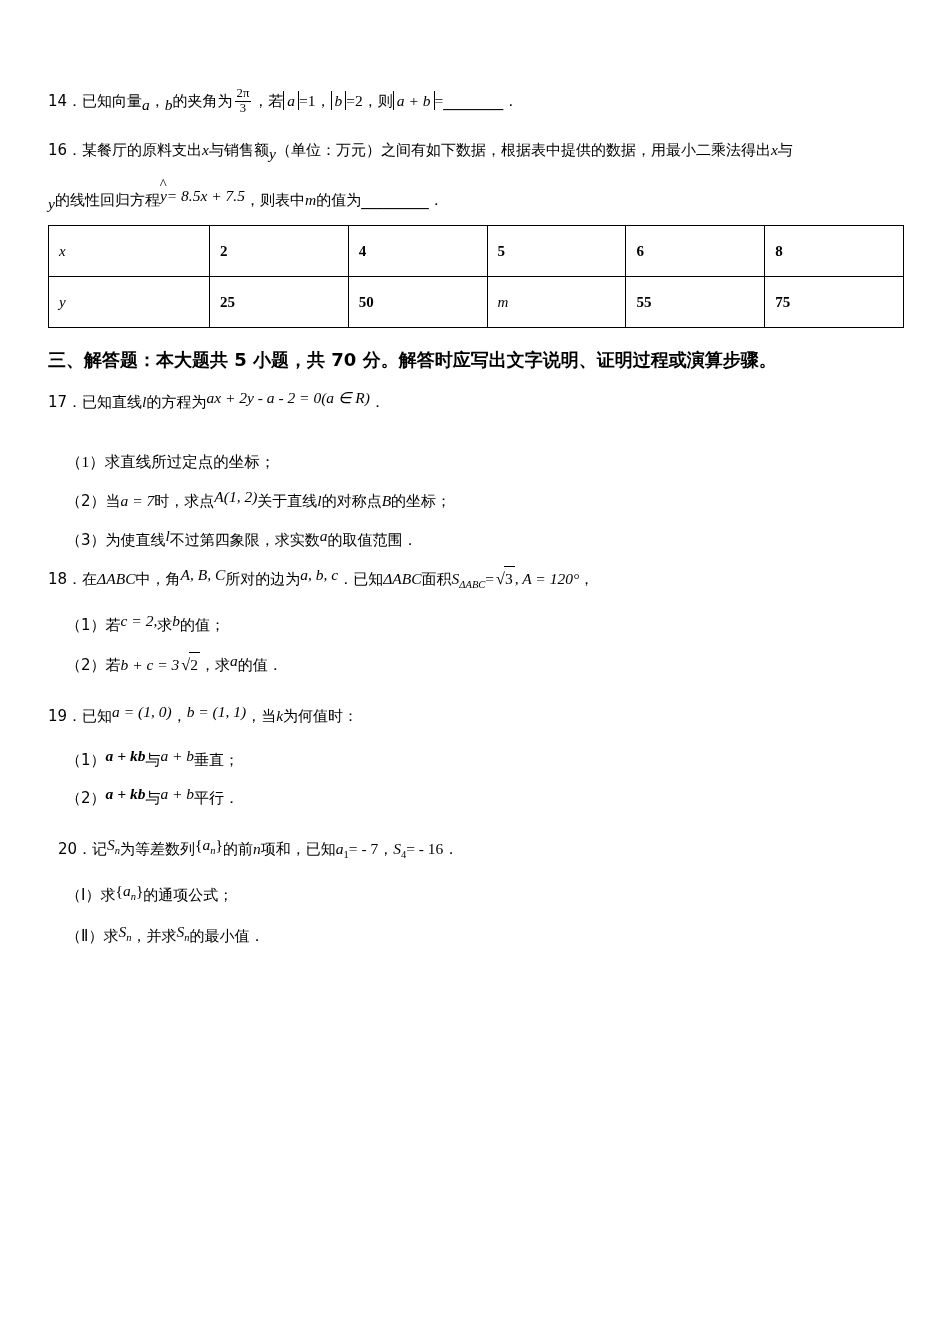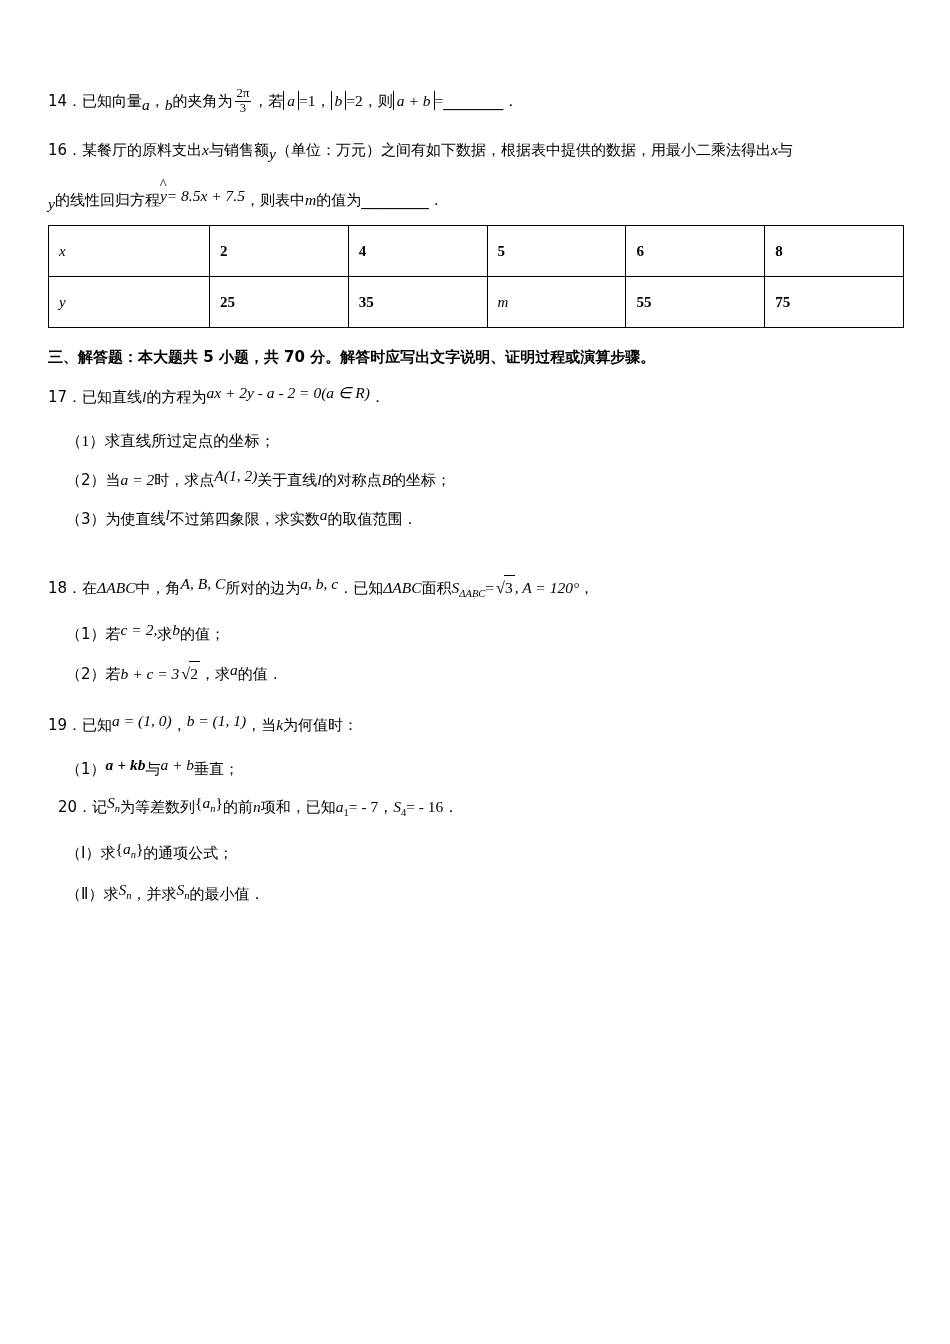--- a/index.html
+++ b/index.html
@@ -125,21 +125,21 @@
     font-family: "Liberation Serif", serif;
   }
   table.data td.val-i {
     font-style: italic;
     font-weight: normal;
   }
 
   .section-head {
     font-family: "DejaVu Sans", sans-serif;
     font-weight: bold;
-    font-size: 15px;
+    font-size: 18px;
     margin: 2px 0 18px 0;
   }
 </style>
 </head>
 <body>
 
 <div class="page">
   <div class="content">
 
     <div class="q" style="margin-bottom:22px;">
@@ -160,57 +160,60 @@
         <td class="lab">x</td>
         <td class="val">2</td>
         <td class="val">4</td>
         <td class="val">5</td>
         <td class="val">6</td>
         <td class="val">8</td>
       </tr>
       <tr>
         <td class="lab">y</td>
         <td class="val">25</td>
-        <td class="val">35</td>
+        <td class="val">50</td>
         <td class="val-i">m</td>
         <td class="val">55</td>
         <td class="val">75</td>
       </tr>
     </tbody>
       </table>
 
     <div class="section-head">三、解答题：本大题共 5 小题，共 70 分。解答时应写出文字说明、证明过程或演算步骤。</div>
 
-    <div class="q" style="margin-bottom:20px;">
+    <div class="q" style="margin-bottom:36px;">
       <span class="cn">17．</span><span class="cn">已知直线</span><span class="mi">l</span><span class="cn">的方程为</span><span class="mi raise">ax + 2y - a - 2 = 0(a ∈ R)</span><span class="cn">．</span>
     </div>
     <div class="sub">（1）求直线所过定点的坐标；</div>
     <div class="sub">
-      <span class="cn">（2）当</span><span class="mi">a = 2</span><span class="cn">时，求点</span><span class="mi raise">A(1, 2)</span><span class="cn">关于直线</span><span class="mi">l</span><span class="cn">的对称点</span><span class="mi">B</span><span class="cn">的坐标；</span>
-    </div>
-    <div class="sub" style="margin-bottom:44px;">
+      <span class="cn">（2）当</span><span class="mi">a = 7</span><span class="cn">时，求点</span><span class="mi raise">A(1, 2)</span><span class="cn">关于直线</span><span class="mi">l</span><span class="cn">的对称点</span><span class="mi">B</span><span class="cn">的坐标；</span>
+    </div>
+    <div class="sub" style="margin-bottom:14px;">
       <span class="cn">（3）为使直线</span><span class="mi raise">l</span><span class="cn">不过第四象限，求实数</span><span class="mi raise">a</span><span class="cn">的取值范围．</span>
     </div>
 
     <div class="q" style="margin-bottom:20px;">
       <span class="cn">18．</span><span class="cn">在</span><span class="mi">ΔABC</span><span class="cn">中，角</span><span class="mi raise">A, B, C</span><span class="cn">所对的边为</span><span class="mi raise">a, b, c</span><span class="cn">．已知</span><span class="mi">ΔABC</span><span class="cn">面积</span><span class="mi">S</span><span class="sub-s mi">ΔABC</span><span class="mn">=</span><span class="sqrt"><span class="rad mn">√</span><span class="radicand mn">3</span></span><span class="mi">, A = 120°</span><span class="cn">，</span>
     </div>
     <div class="sub">
       <span class="cn">（1）若</span><span class="mi raise">c = 2,</span><span class="cn">求</span><span class="mi raise">b</span><span class="cn">的值；</span>
     </div>
     <div class="sub" style="margin-bottom:26px;">
       <span class="cn">（2）若</span><span class="mi">b + c = 3</span><span class="sqrt"><span class="rad mn">√</span><span class="radicand mn">2</span></span><span class="cn">，求</span><span class="mi raise">a</span><span class="cn">的值．</span>
     </div>
 
     <div class="q" style="margin-bottom:20px;">
       <span class="cn">19．</span><span class="cn">已知</span><span class="mi raise">a = (1, 0)</span><span class="cn">，</span><span class="mi raise">b = (1, 1)</span><span class="cn">，当</span><span class="mi">k</span><span class="cn">为何值时：</span>
     </div>
     <div class="sub">
       <span class="cn">（1）</span><span class="mb raise">a + kb</span><span class="cn">与</span><span class="mi raise">a + b</span><span class="cn">垂直；</span>
     </div>
+    <div class="sub" style="margin-bottom:26px;">
+      <span class="cn">（2）</span><span class="mb raise">a + kb</span><span class="cn">与</span><span class="mi raise">a + b</span><span class="cn">平行．</span>
+    </div>
 
     <div class="q" style="margin-bottom:20px;margin-left:10px;">
       <span class="cn">20．</span><span class="cn">记</span><span class="mi raise">S</span><span class="sub-s mi raise">n</span><span class="cn">为等差数列</span><span class="mn raise">{</span><span class="mi raise">a</span><span class="sub-s mi raise">n</span><span class="mn raise">}</span><span class="cn">的前</span><span class="mi">n</span><span class="cn">项和，已知</span><span class="mi">a</span><span class="sub-s mn">1</span><span class="mn">= - 7</span><span class="cn">，</span><span class="mi">S</span><span class="sub-s mn">4</span><span class="mn">= - 16</span><span class="cn">．</span>
     </div>
     <div class="sub">
       <span class="cn">（Ⅰ）求</span><span class="mn raise">{</span><span class="mi raise">a</span><span class="sub-s mi raise">n</span><span class="mn raise">}</span><span class="cn">的通项公式；</span>
     </div>
     <div class="sub">
       <span class="cn">（Ⅱ）求</span><span class="mi raise">S</span><span class="sub-s mi raise">n</span><span class="cn">，并求</span><span class="mi raise">S</span><span class="sub-s mi raise">n</span><span class="cn">的最小值．</span>
     </div>

